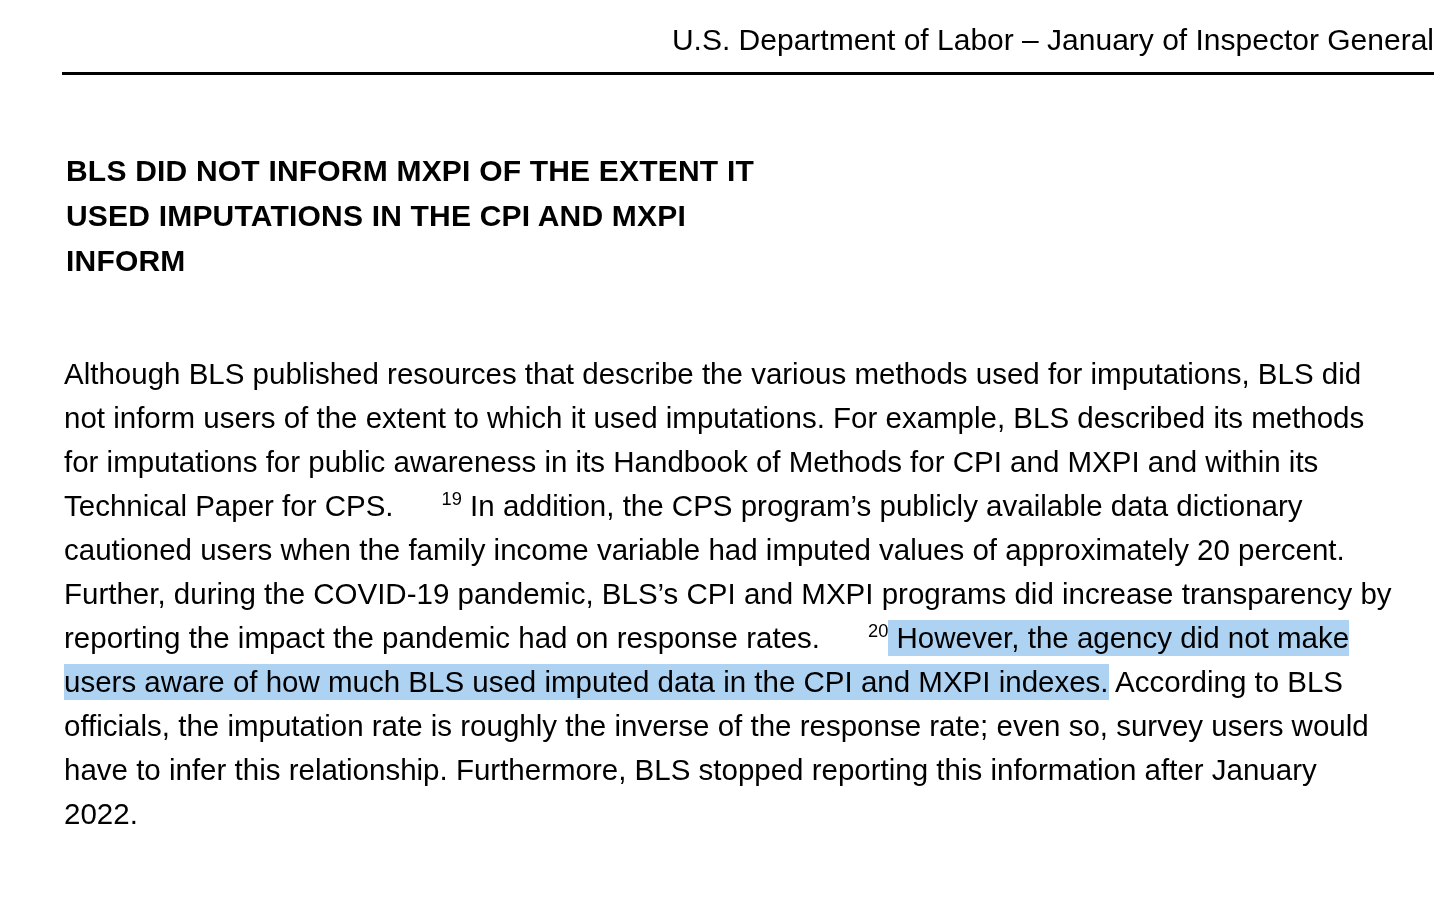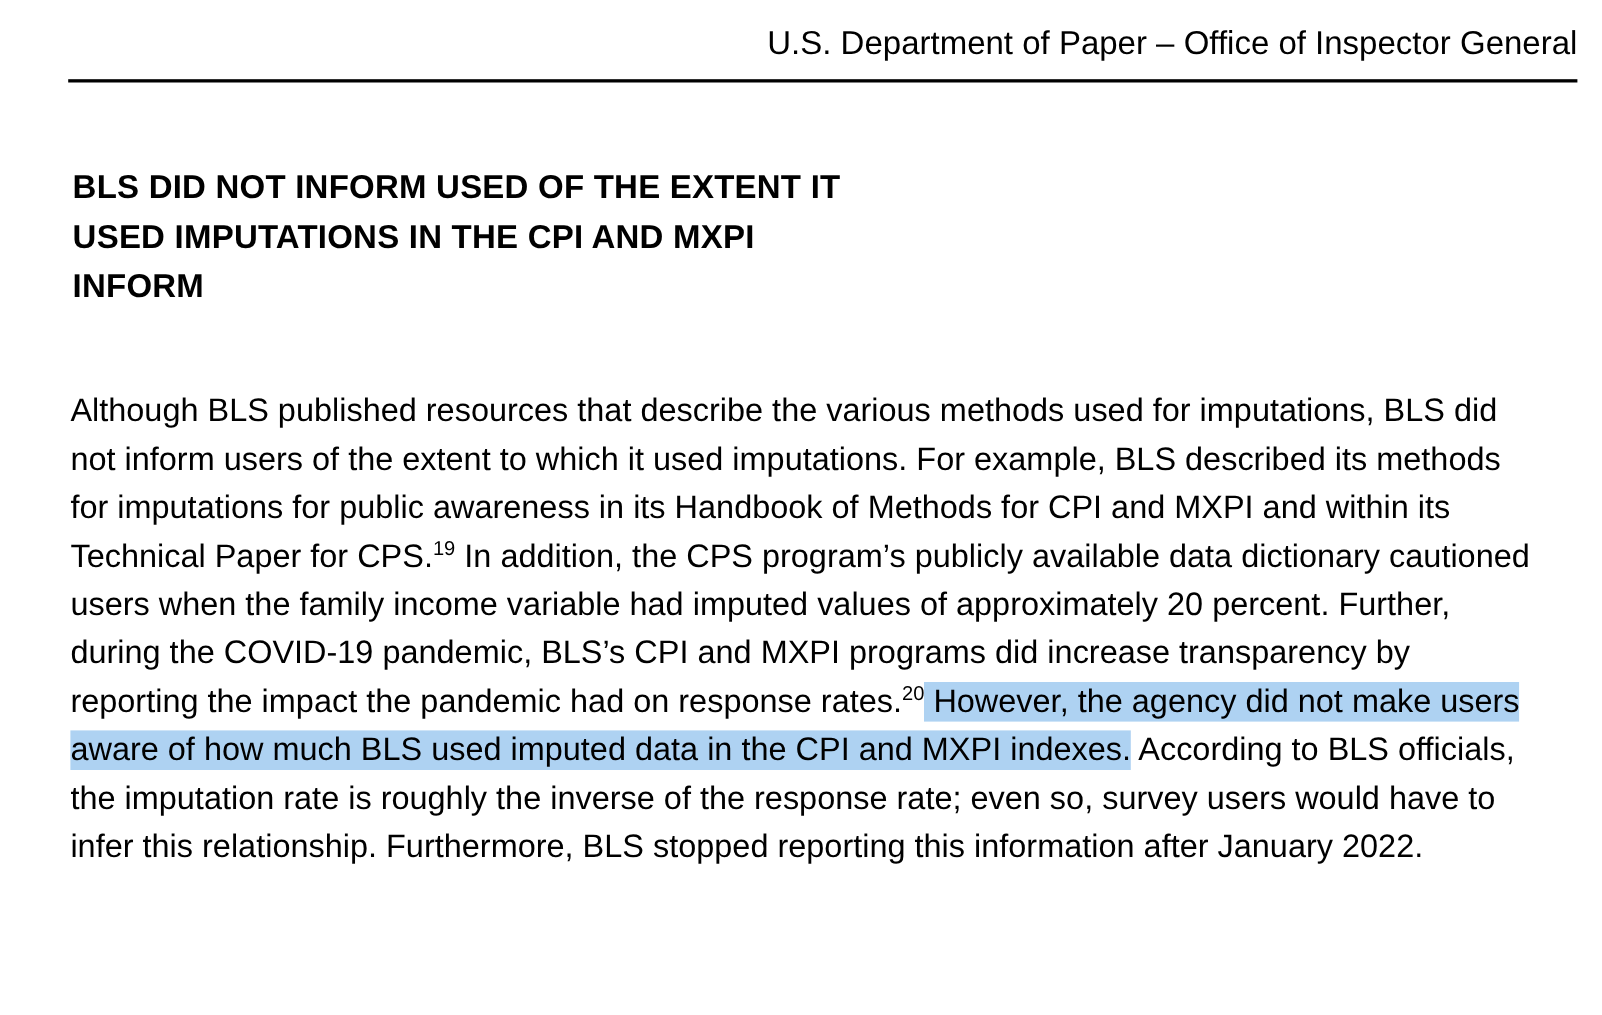--- a/index.html
+++ b/index.html
@@ -58,39 +58,40 @@
     line-height: 44px;
     text-align: left;
   }
   .body-copy p {
     margin: 0;
   }
   sup {
     font-size: 0.62em;
     vertical-align: super;
     line-height: 0;
+    margin-left: 48px;
   }
   .hl {
     background: #aed2f2;
     padding: 1px 0 2px 0;
     box-decoration-break: clone;
     -webkit-box-decoration-break: clone;
   }
 </style>
 </head>
 <body>
 
 <div class="page">
 
-  <div class="running-head">U.S. Department of Paper – Office of Inspector General</div>
+  <div class="running-head">U.S. Department of Labor – January of Inspector General</div>
 
   <div class="head-rule"></div>
 
   <div class="section-title">
-    <span class="line">BLS DID NOT INFORM USED OF THE EXTENT IT</span>
+    <span class="line">BLS DID NOT INFORM MXPI OF THE EXTENT IT</span>
     <span class="line">USED IMPUTATIONS IN THE CPI AND MXPI</span>
     <span class="line">INFORM</span>
   </div>
 
   <div class="body-copy">
     <p><span>Although BLS published resources that describe the various methods used for imputations, BLS did not inform users of the extent to which it used imputations. For example, BLS described its methods for imputations for public awareness in its Handbook of Methods for CPI and MXPI and within its Technical Paper for CPS.</span><sup>19</sup><span> In addition, the CPS program’s publicly available data dictionary cautioned users when the family income variable had imputed values of approximately 20 percent. Further, during the COVID-19 pandemic, BLS’s CPI and MXPI programs did increase transparency by reporting the impact the pandemic had on response rates.</span><sup>20</sup><span class="hl"> However, the agency did not make users aware of how much BLS used imputed data in the CPI and MXPI indexes.</span><span> According to BLS officials, the imputation rate is roughly the inverse of the response rate; even so, survey users would have to infer this relationship. Furthermore, BLS stopped reporting this information after January 2022.</span></p>
   </div>
 
 </div>
 

